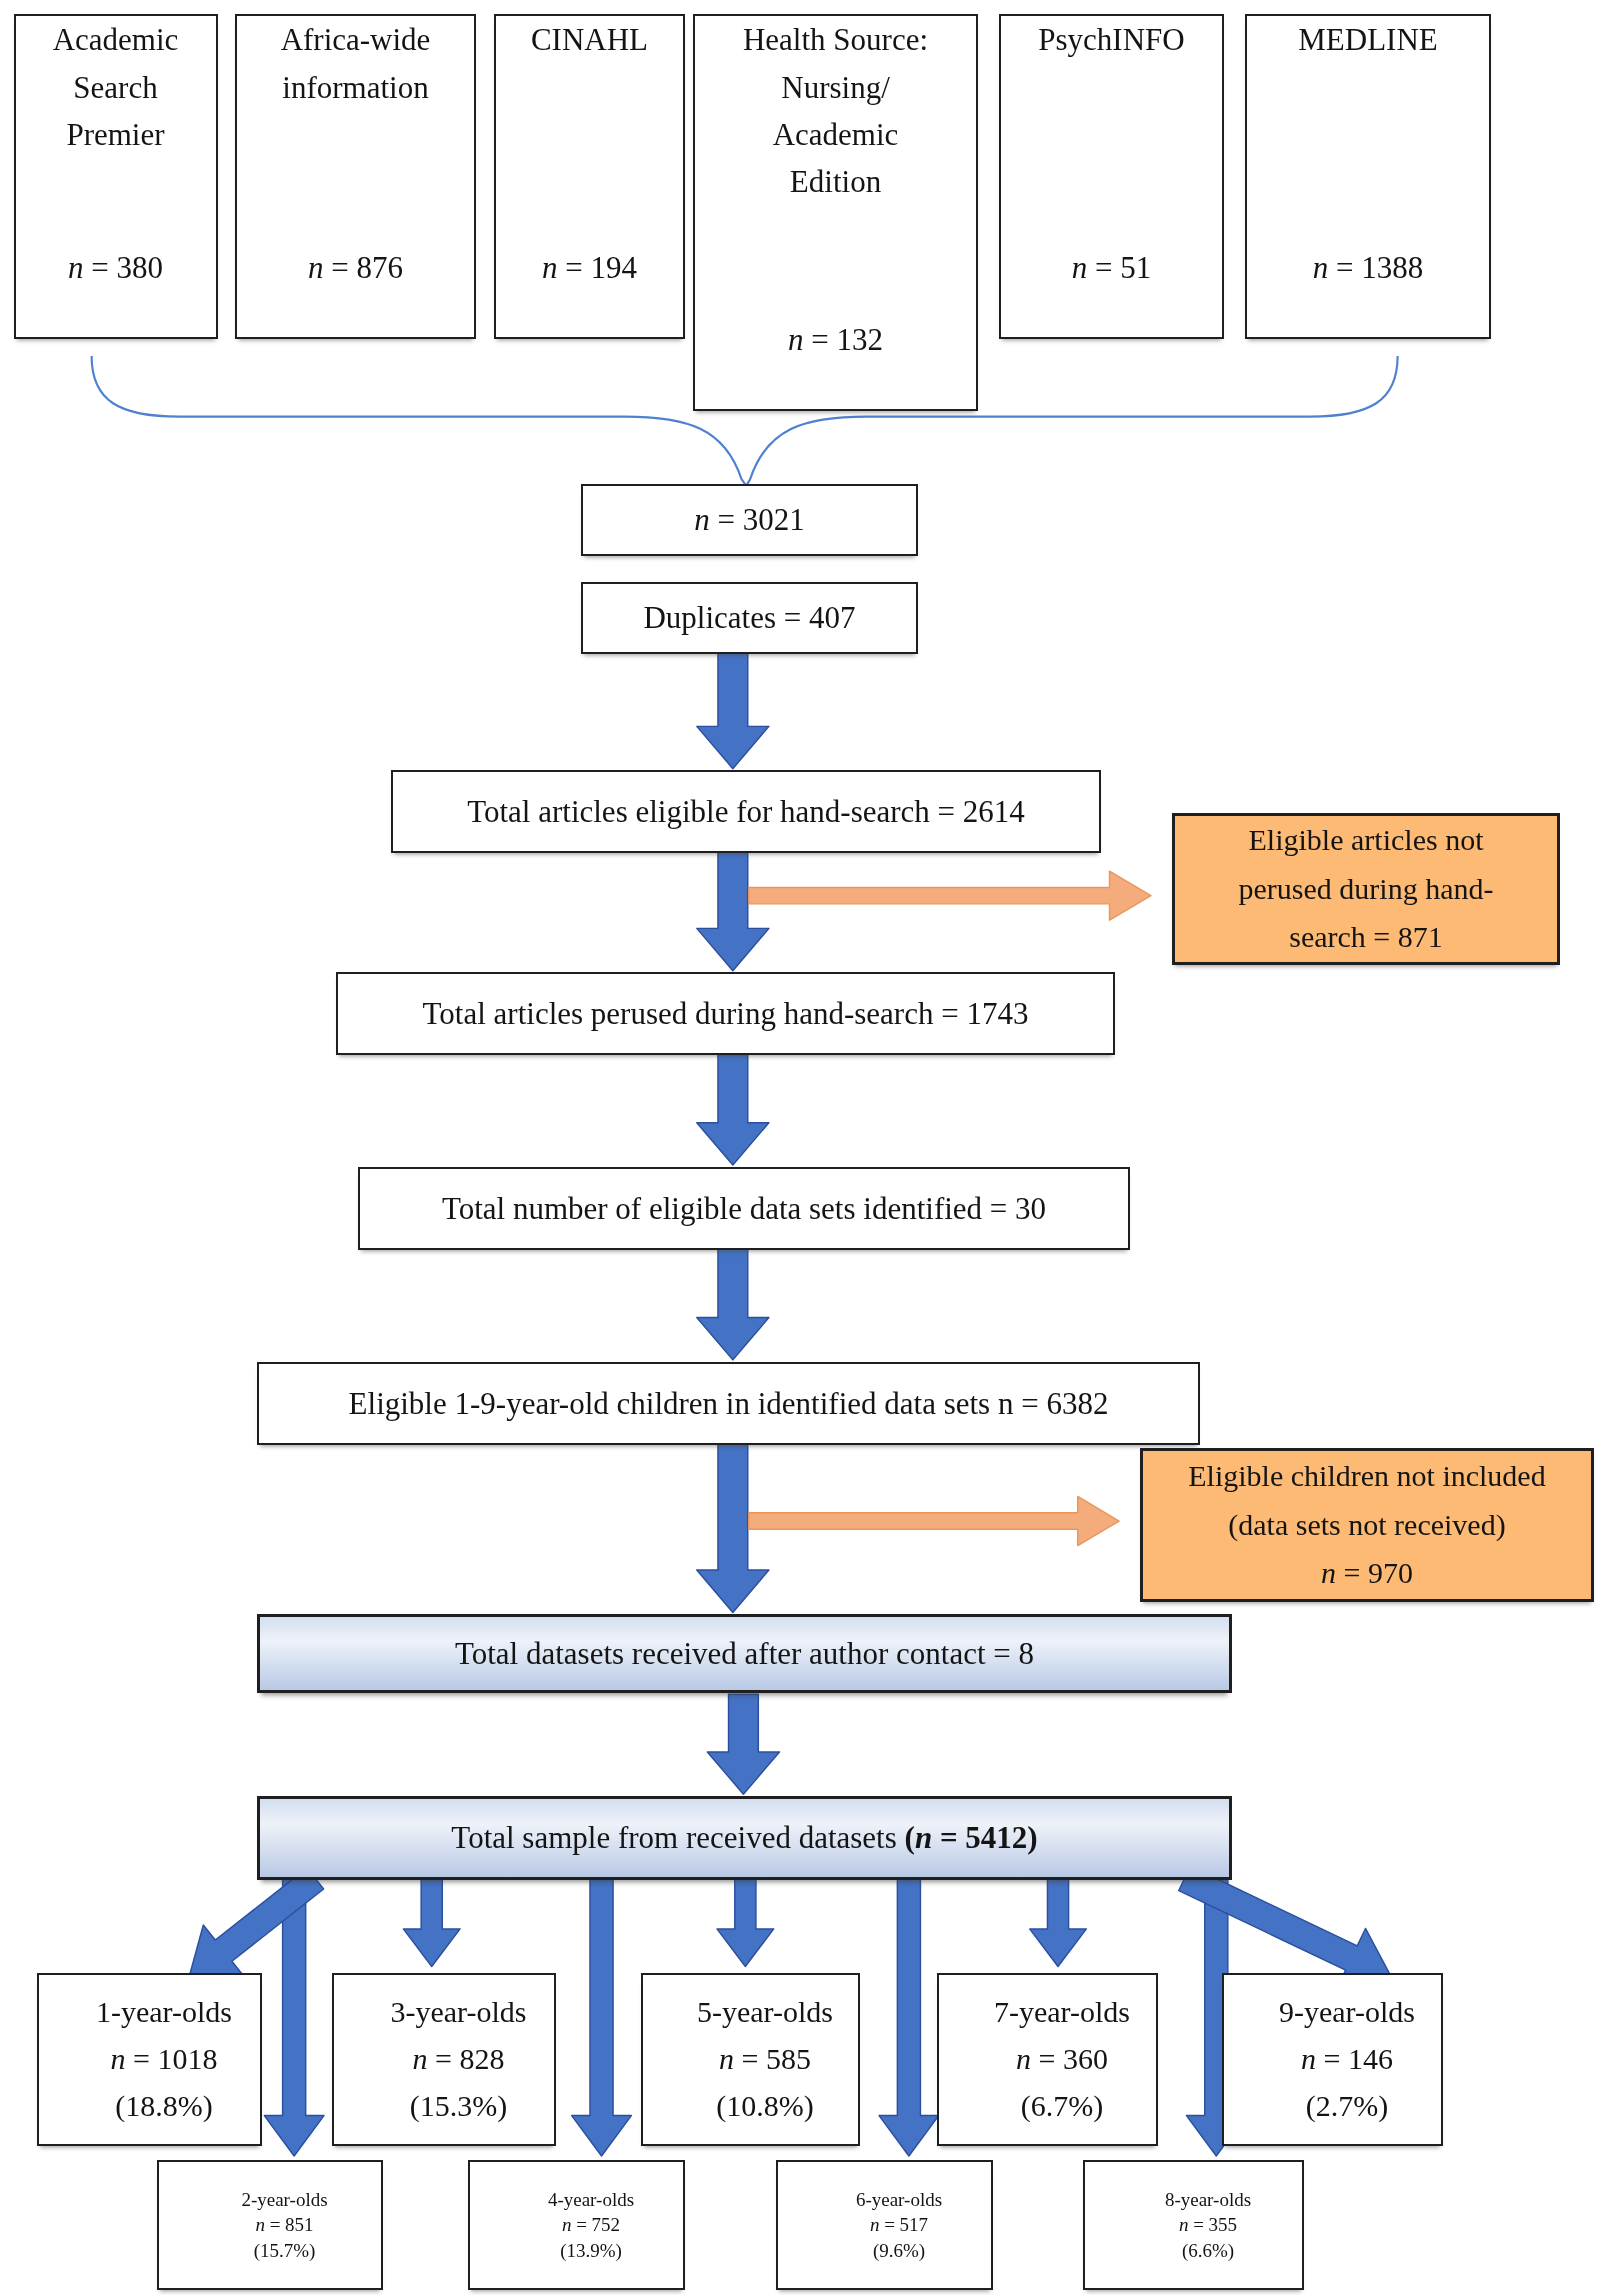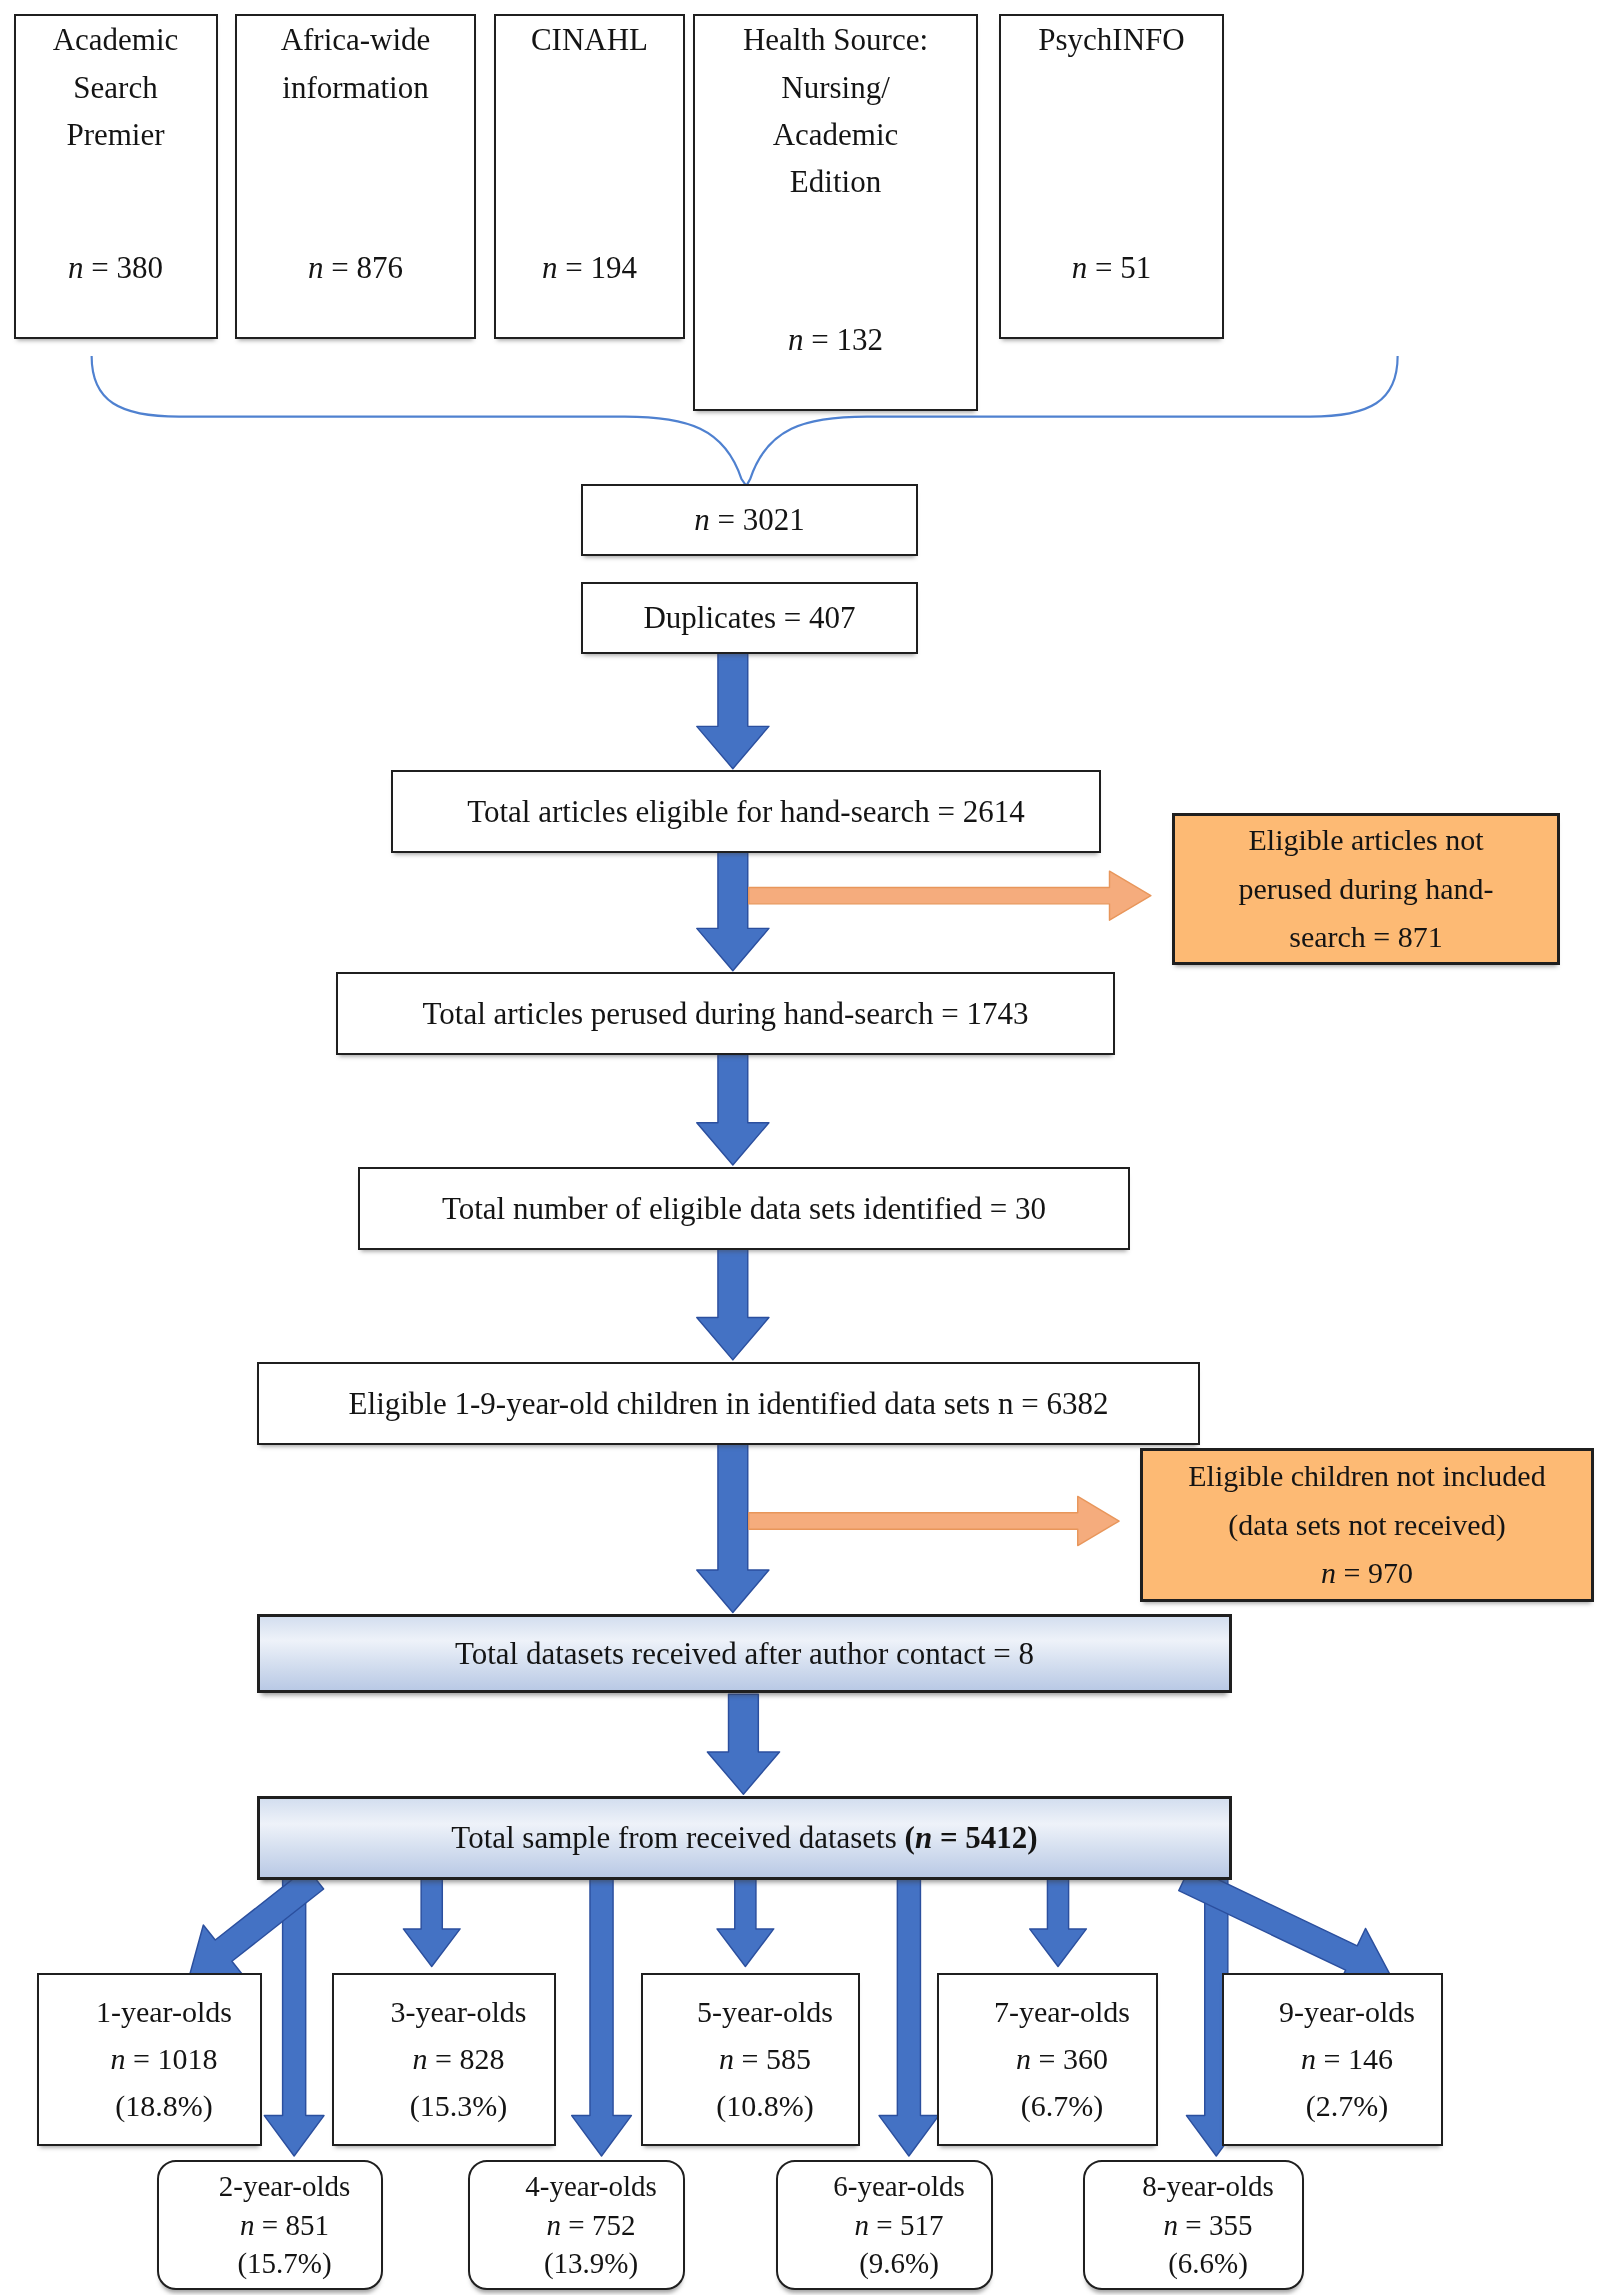--- a/index.html
+++ b/index.html
@@ -37,21 +37,21 @@
     background:linear-gradient(180deg,#d3deef 0%,#eef2f9 32%,#d6e0f0 62%,#b9c9e5 100%);
     display:flex;align-items:center;justify-content:center;
     font-size:31px;border-width:3.4px;
     box-shadow:0 6.7px 4.8px -3.8px rgba(60,60,60,.55);
     font-family:Liberation Serif, serif;
   }
   .agebox{
     display:flex;flex-direction:column;align-items:center;justify-content:center;
     font-size:30px;line-height:1.56;padding-left:29px;
   }
-  .agebox.r2{font-size:29px;line-height:1.34;border-radius:19px;}
+  .agebox.r2{font-size:19px;line-height:1.34;}
   i{font-style:italic;}
   b{font-weight:bold;}
   svg#arrows{position:absolute;left:0;top:0;}
 </style>
 </head>
 <body>
 
 <div id="page">
 
   <svg id="arrows" width="1610" height="2295" viewBox="0 0 3346 4771">
@@ -95,20 +95,24 @@
     <div class="multiline">Health Source:
 Nursing/
 Academic
 Edition</div>
     <div class="nline"><i>n</i><span> = 132</span></div>
   </div>
   <div class="box srcbox" style="left:999px;top:14.4px;width:225px;height:325px">
     <div class="multiline">PsychINFO</div>
     <div class="nline"><i>n</i><span> = 51</span></div>
   </div>
+  <div class="box srcbox" style="left:1245px;top:14.4px;width:246px;height:325px">
+    <div class="multiline">MEDLINE</div>
+    <div class="nline"><i>n</i><span> = 1388</span></div>
+  </div>
 
   <div class="box mid" style="left:581px;top:484px;width:337px;height:72px">
     <div><i>n</i><span> = 3021</span></div>
   </div>
 
   <div class="box mid" style="left:581px;top:582px;width:337px;height:72px">
     <div>Duplicates = 407</div>
   </div>
 
   <div class="box mid" style="left:391px;top:770px;width:710px;height:83px">

